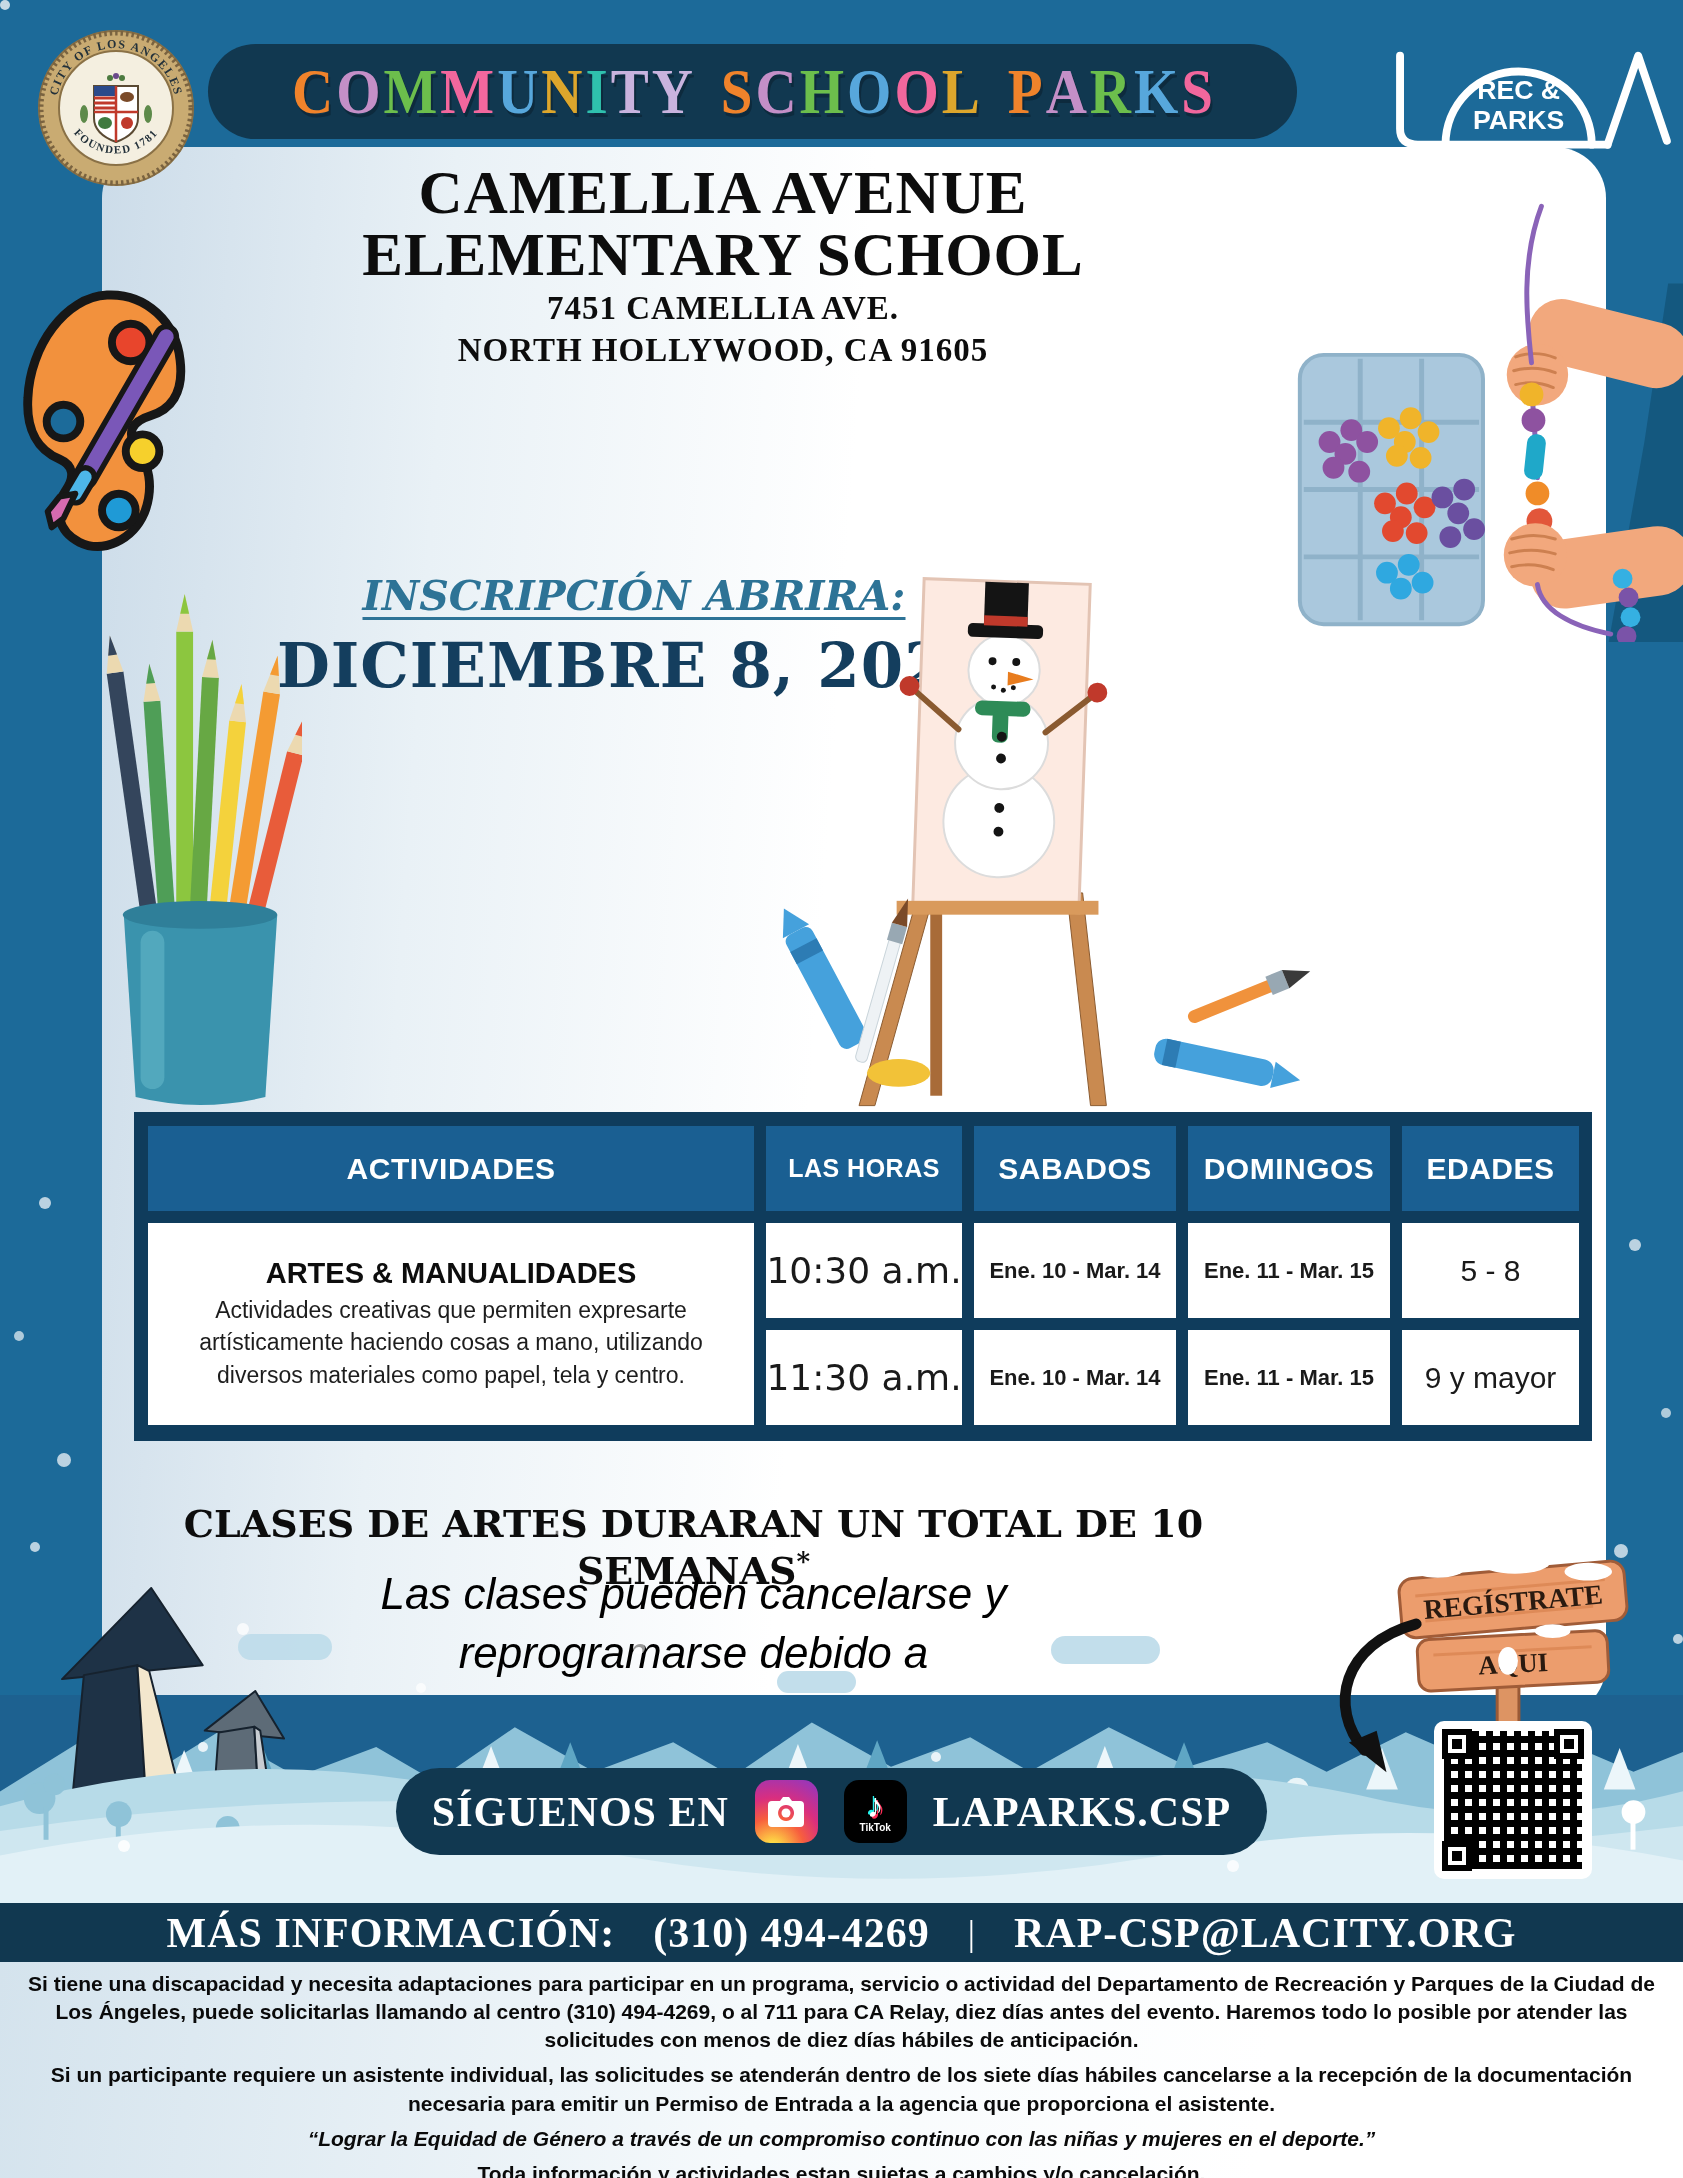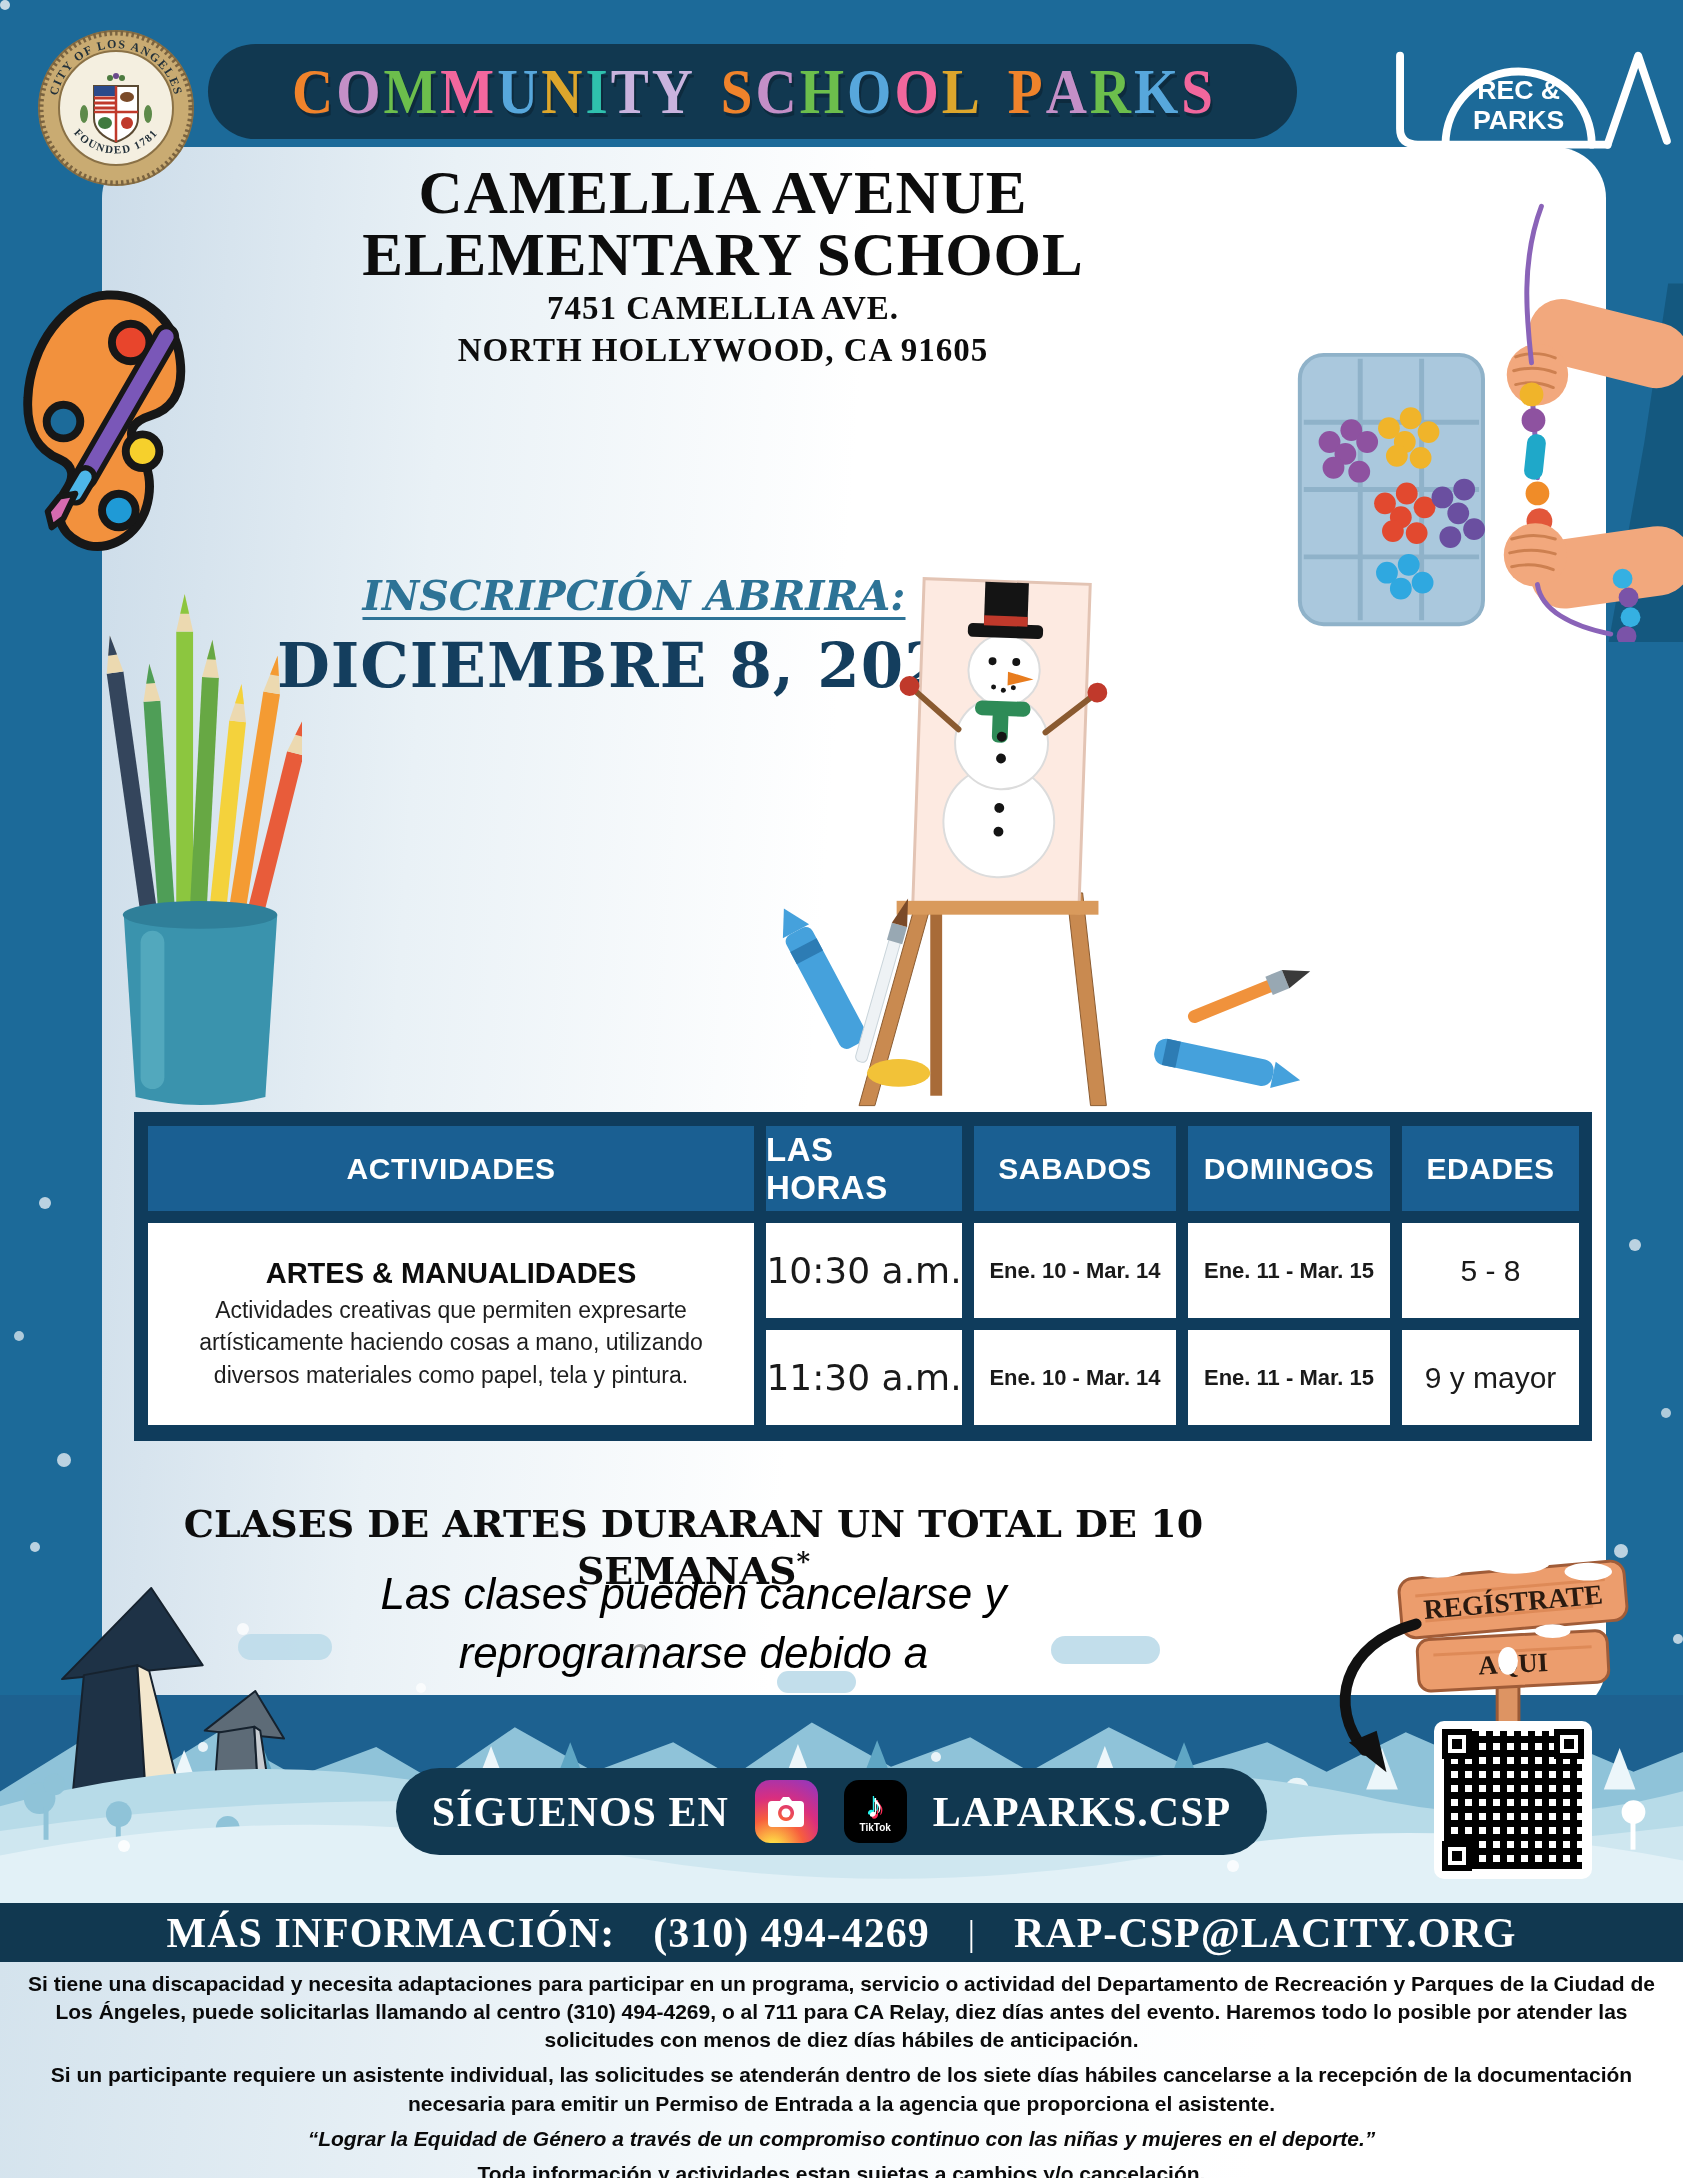--- a/index.html
+++ b/index.html
@@ -33,21 +33,21 @@
   .beads-art{position:absolute;left:1282px;top:145px;width:401px;height:497px;z-index:3;}
   .pencils-art{position:absolute;left:99px;top:582px;width:203px;height:529px;z-index:3;}
   .easel-art{position:absolute;left:770px;top:566px;width:556px;height:545px;z-index:2;}
 
   
   .sched-table{position:absolute;left:134px;top:1112px;width:1458px;height:329px;background:#0f3c5c;z-index:2;
     display:grid;grid-template-columns:606px 196px 202px 202px 177px;grid-template-rows:85px 95px 95px;
     gap:12px;padding:14px;box-sizing:border-box;}
   .th{background:#1a5f92;color:#fff;display:flex;align-items:center;justify-content:center;
     font-weight:bold;font-size:30px;letter-spacing:0.5px;}
-  .th.small{font-size:33px;}
+  .th.small{font-size:25px;}
   .td{background:#fff;display:flex;align-items:center;justify-content:center;color:#1a1a1a;}
   .td.activity{grid-row:2/4;flex-direction:column;padding:8px 18px;box-sizing:border-box;}
   .act-name{font-weight:bold;font-size:29px;color:#0d0d0d;}
   .act-desc{font-size:23px;line-height:1.42;margin-top:4px;color:#1d1d1d;text-align:center;}
   .td.time{font-family:"DejaVu Sans",sans-serif;font-size:36px;}
   .td.dates{font-weight:bold;font-size:22px;}
   .td.ages{font-size:30px;}
 
   
   .weeks-heading{position:absolute;left:149px;top:1501px;width:1089px;text-align:center;z-index:2;
@@ -378,21 +378,21 @@
 
   <div class="sched-table">
     <div class="th">ACTIVIDADES</div>
     <div class="th small">LAS HORAS</div>
     <div class="th">SABADOS</div>
     <div class="th">DOMINGOS</div>
     <div class="th">EDADES</div>
 
     <div class="td activity">
       <div class="act-name">ARTES &amp; MANUALIDADES</div>
-      <div class="act-desc">Actividades creativas que permiten expresarte artísticamente haciendo cosas a mano, utilizando diversos materiales como papel, tela y pintura.</div>
+      <div class="act-desc">Actividades creativas que permiten expresarte artísticamente haciendo cosas a mano, utilizando diversos materiales como papel, tela y centro.</div>
     </div>
     <div class="td time">10:30 a.m.</div>
     <div class="td dates">Ene. 10 - Mar. 14</div>
     <div class="td dates">Ene. 11 - Mar. 15</div>
     <div class="td ages">5 - 8</div>
     <div class="td time">11:30 a.m.</div>
     <div class="td dates">Ene. 10 - Mar. 14</div>
     <div class="td dates">Ene. 11 - Mar. 15</div>
     <div class="td ages">9 y mayor</div>
   </div>

